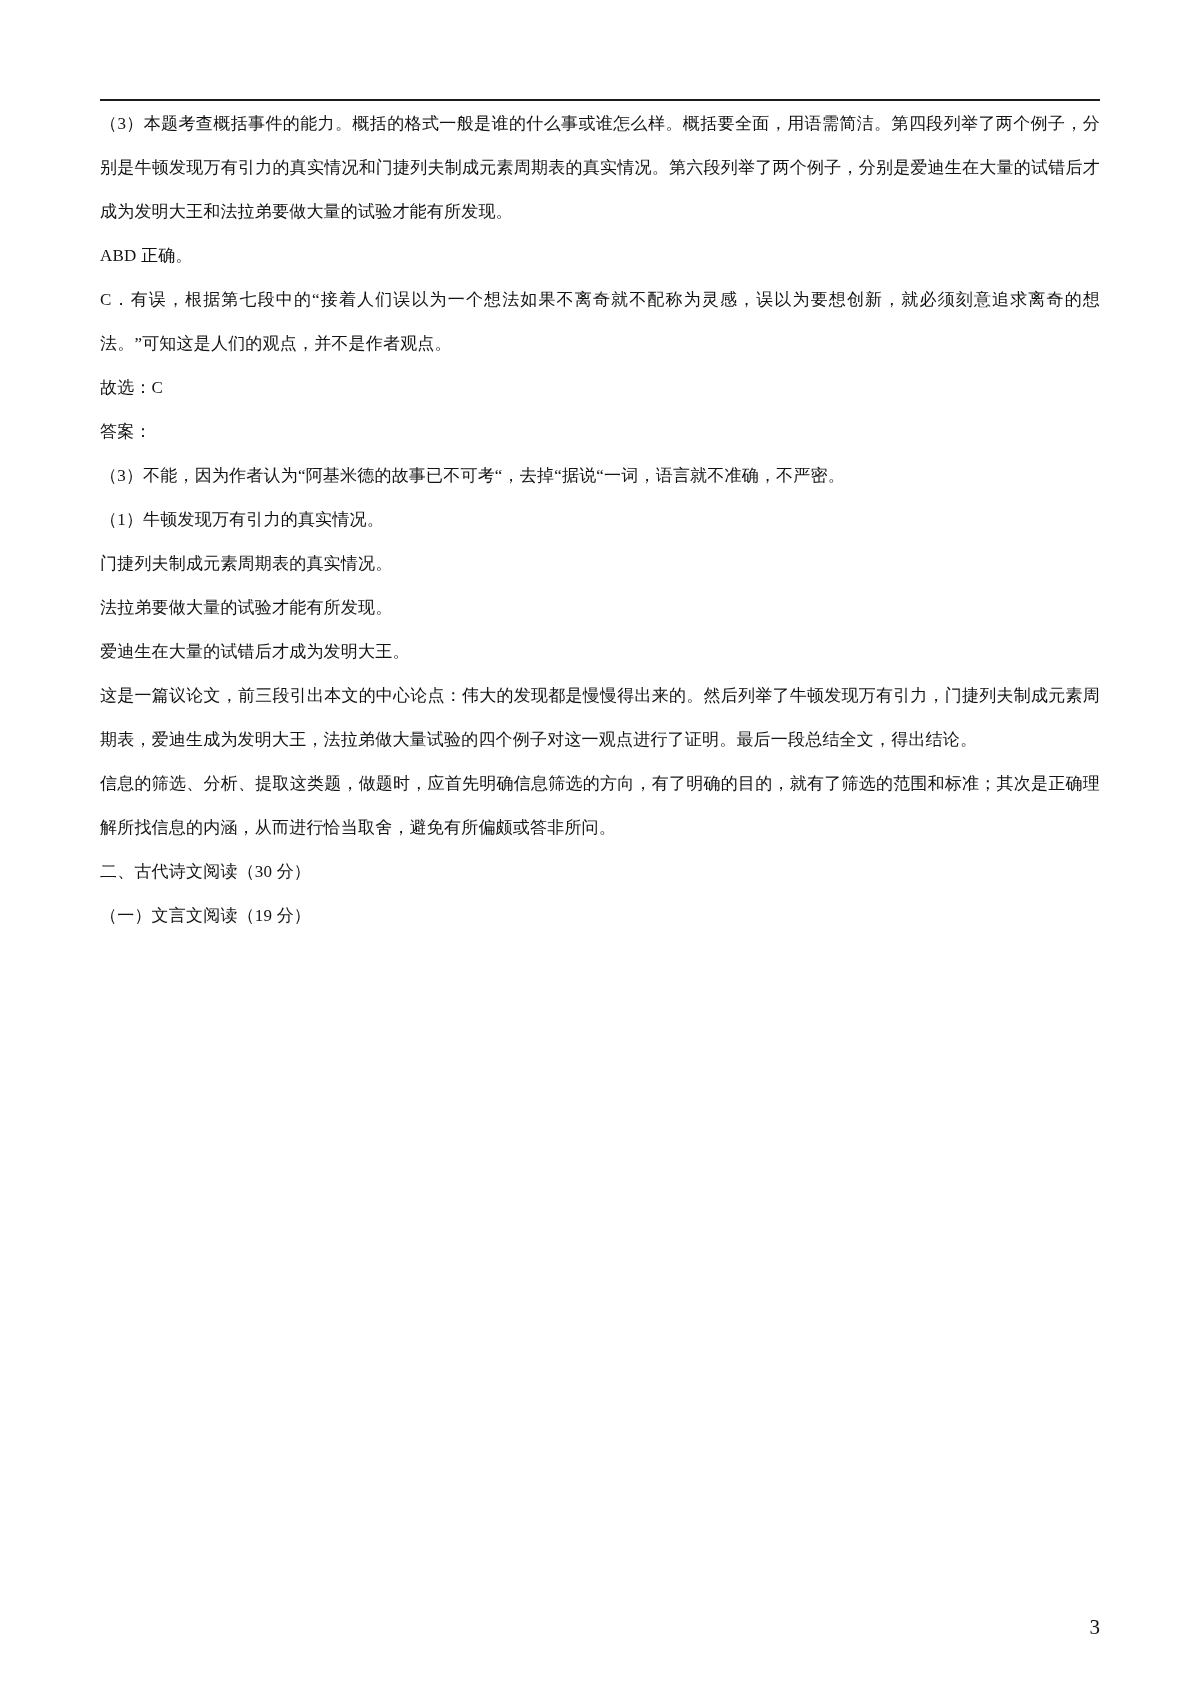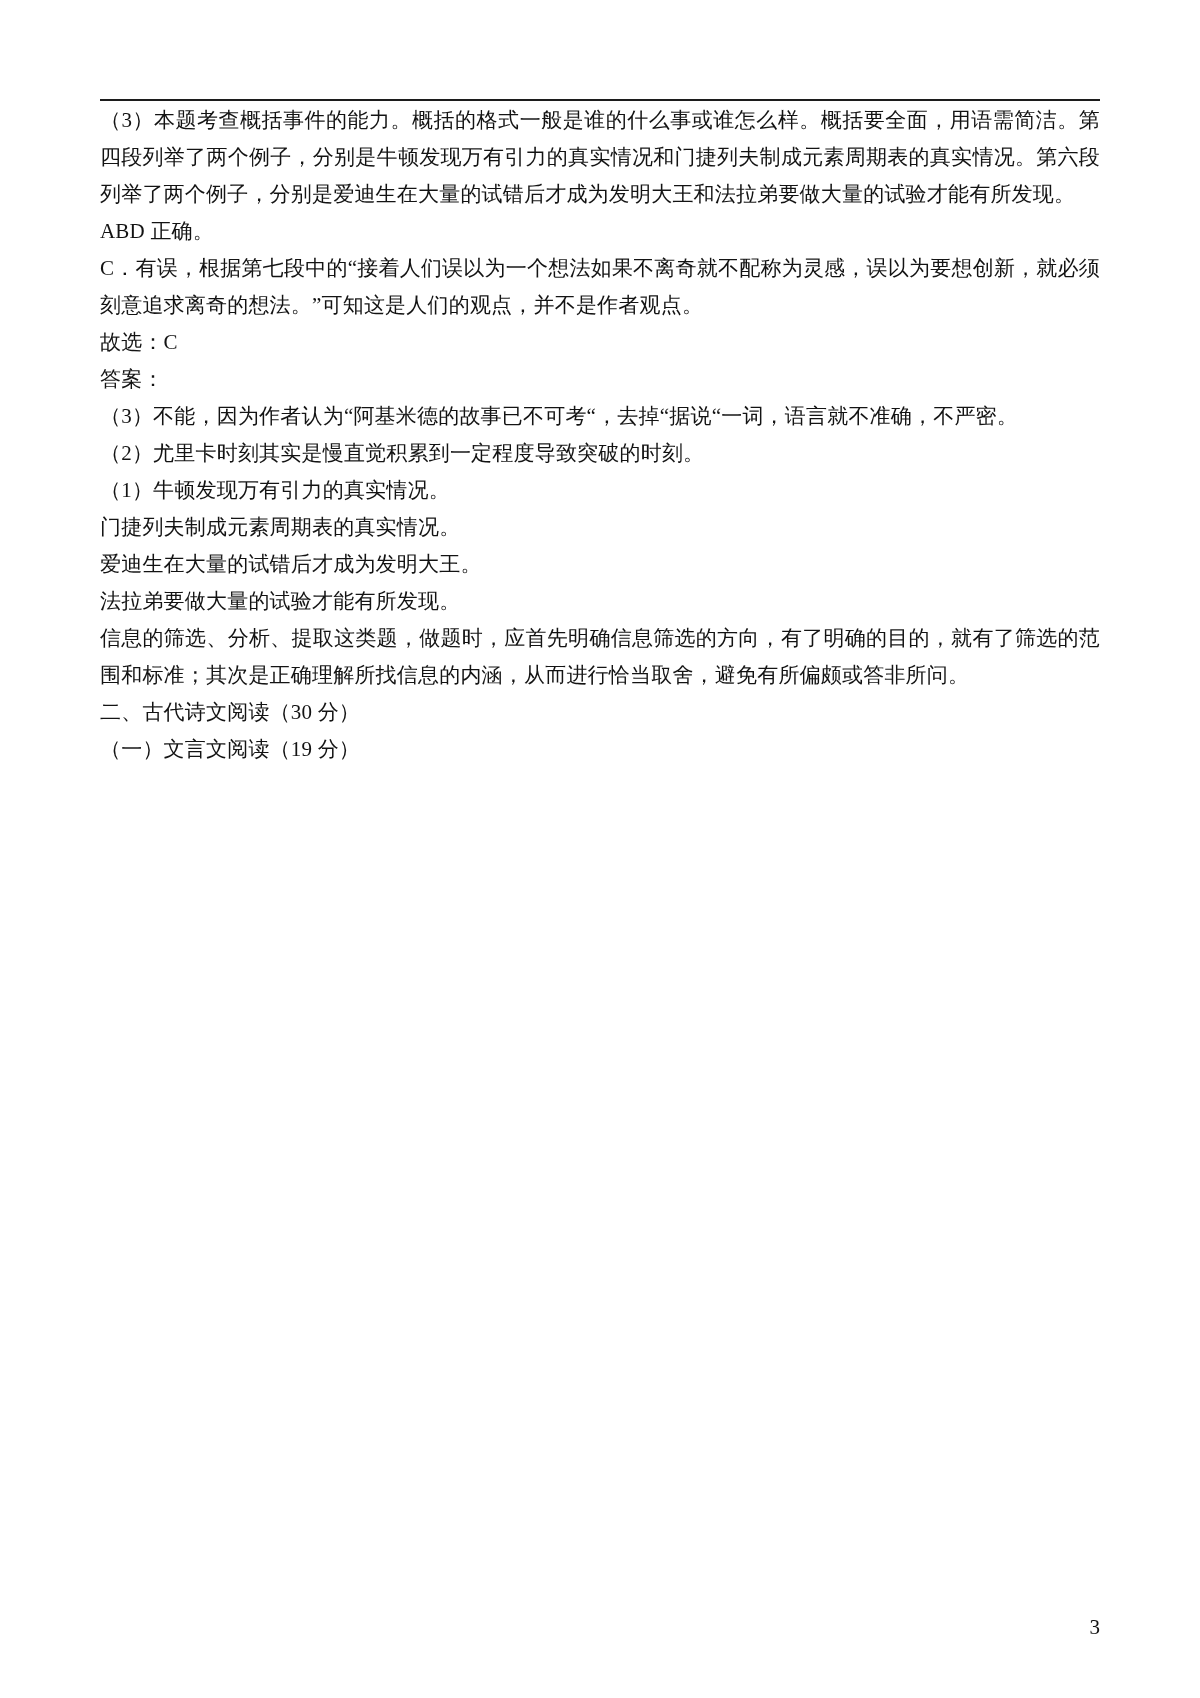--- a/index.html
+++ b/index.html
@@ -20,22 +20,22 @@
     height: 0;
     border-top: 2px solid #1c1c1c;
   }
   .content {
     position: absolute;
     top: 102px;
     left: 100px;
     width: 1000px;
   }
   .content p {
-    font-size: 21px;
-    line-height: 37px;
+    font-size: 17px;
+    line-height: 44px;
     text-align: justify;
     text-justify: inter-character;
     letter-spacing: 0.2px;
   }
   .page-number {
     position: absolute;
     top: 1612px;
     left: 100px;
     width: 1000px;
     text-align: right;
@@ -48,23 +48,23 @@
 
 <div class="top-rule"></div>
 
 <div class="content">
   <p>（3）本题考查概括事件的能力。概括的格式一般是谁的什么事或谁怎么样。概括要全面，用语需简洁。第四段列举了两个例子，分别是牛顿发现万有引力的真实情况和门捷列夫制成元素周期表的真实情况。第六段列举了两个例子，分别是爱迪生在大量的试错后才成为发明大王和法拉弟要做大量的试验才能有所发现。</p>
   <p>ABD 正确。</p>
   <p>C．有误，根据第七段中的“接着人们误以为一个想法如果不离奇就不配称为灵感，误以为要想创新，就必须刻意追求离奇的想法。”可知这是人们的观点，并不是作者观点。</p>
   <p>故选：C</p>
   <p>答案：</p>
   <p>（3）不能，因为作者认为“阿基米德的故事已不可考“，去掉“据说“一词，语言就不准确，不严密。</p>
-  <p>（2）尤里卡时刻其实是慢直觉积累到一定程度导致突破的时刻。</p>
   <p>（1）牛顿发现万有引力的真实情况。</p>
   <p>门捷列夫制成元素周期表的真实情况。</p>
+  <p>法拉弟要做大量的试验才能有所发现。</p>
   <p>爱迪生在大量的试错后才成为发明大王。</p>
-  <p>法拉弟要做大量的试验才能有所发现。</p>
+  <p>这是一篇议论文，前三段引出本文的中心论点：伟大的发现都是慢慢得出来的。然后列举了牛顿发现万有引力，门捷列夫制成元素周期表，爱迪生成为发明大王，法拉弟做大量试验的四个例子对这一观点进行了证明。最后一段总结全文，得出结论。</p>
   <p>信息的筛选、分析、提取这类题，做题时，应首先明确信息筛选的方向，有了明确的目的，就有了筛选的范围和标准；其次是正确理解所找信息的内涵，从而进行恰当取舍，避免有所偏颇或答非所问。</p>
   <p>二、古代诗文阅读（30 分）</p>
   <p>（一）文言文阅读（19 分）</p>
 </div>
 
 <div class="page-number">3</div>
 
 </body></html>

